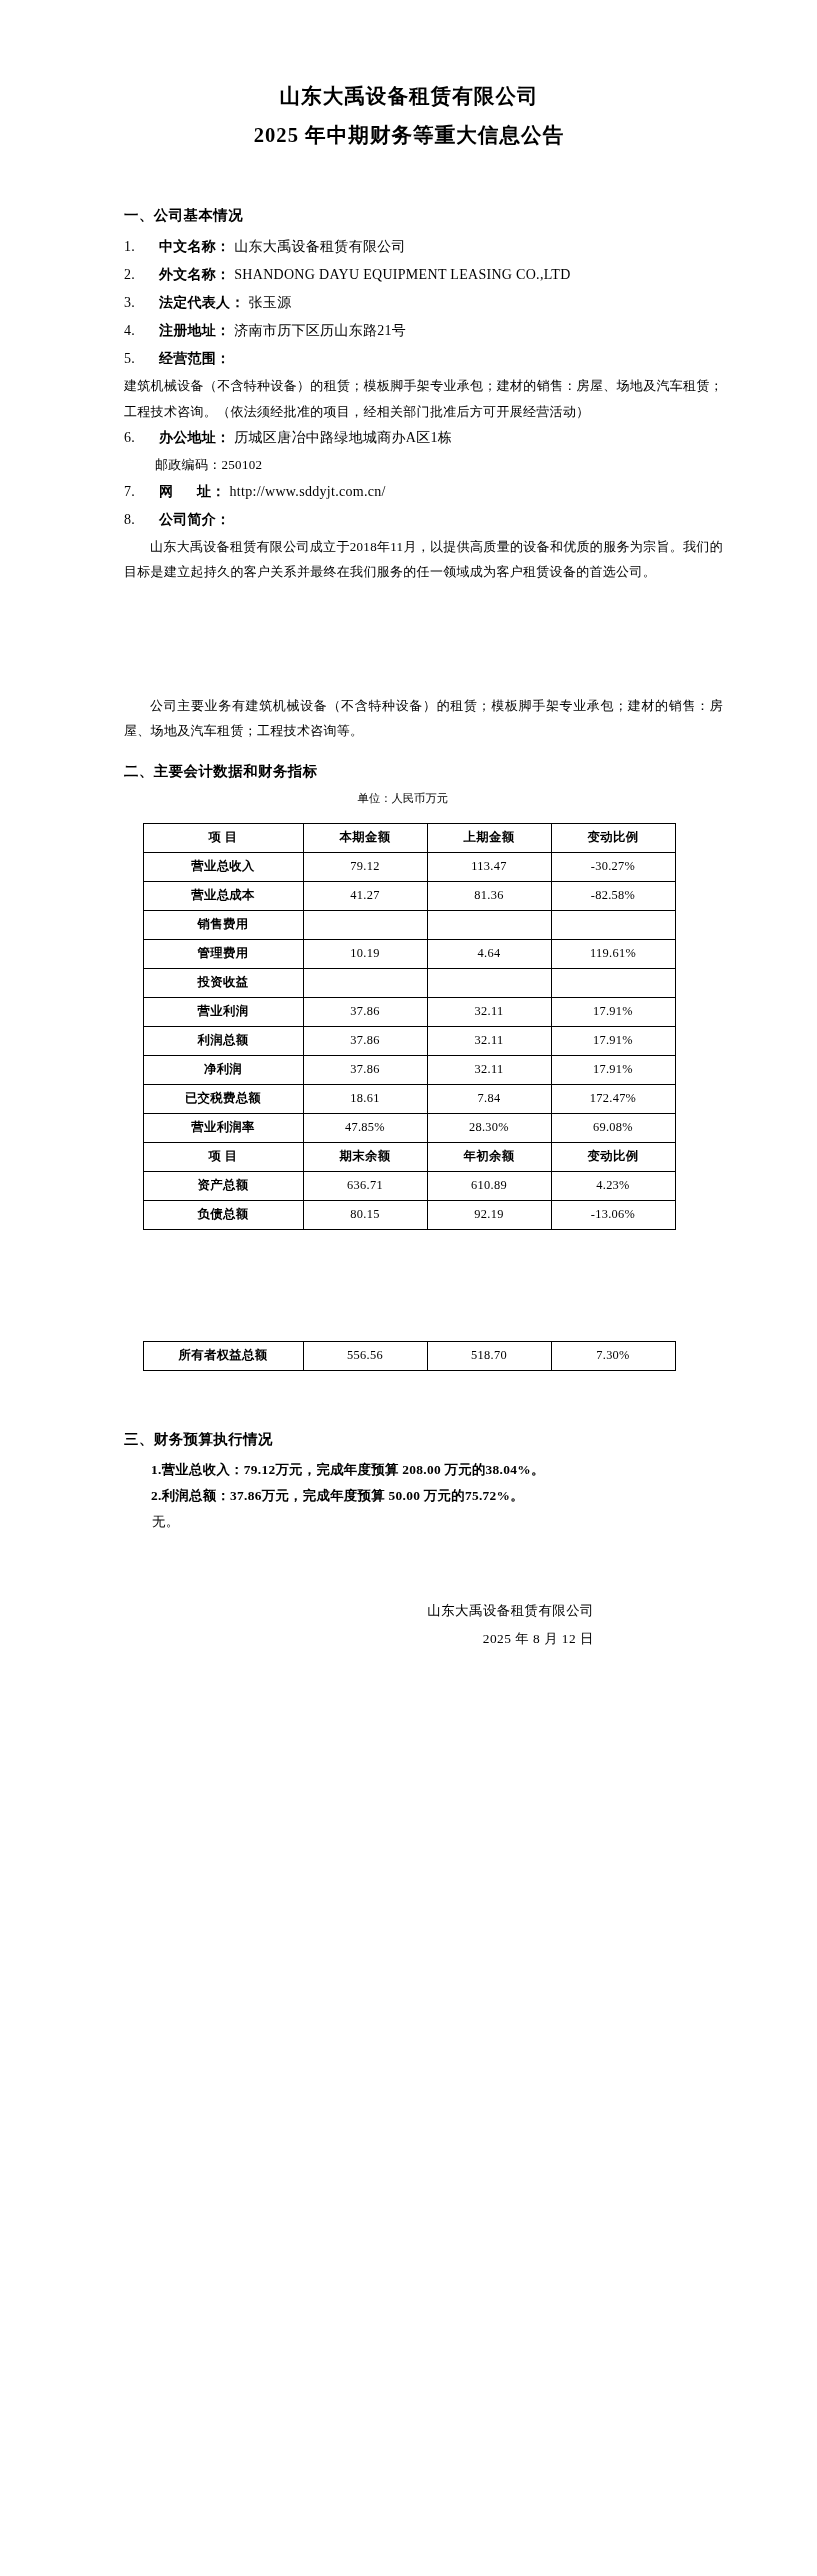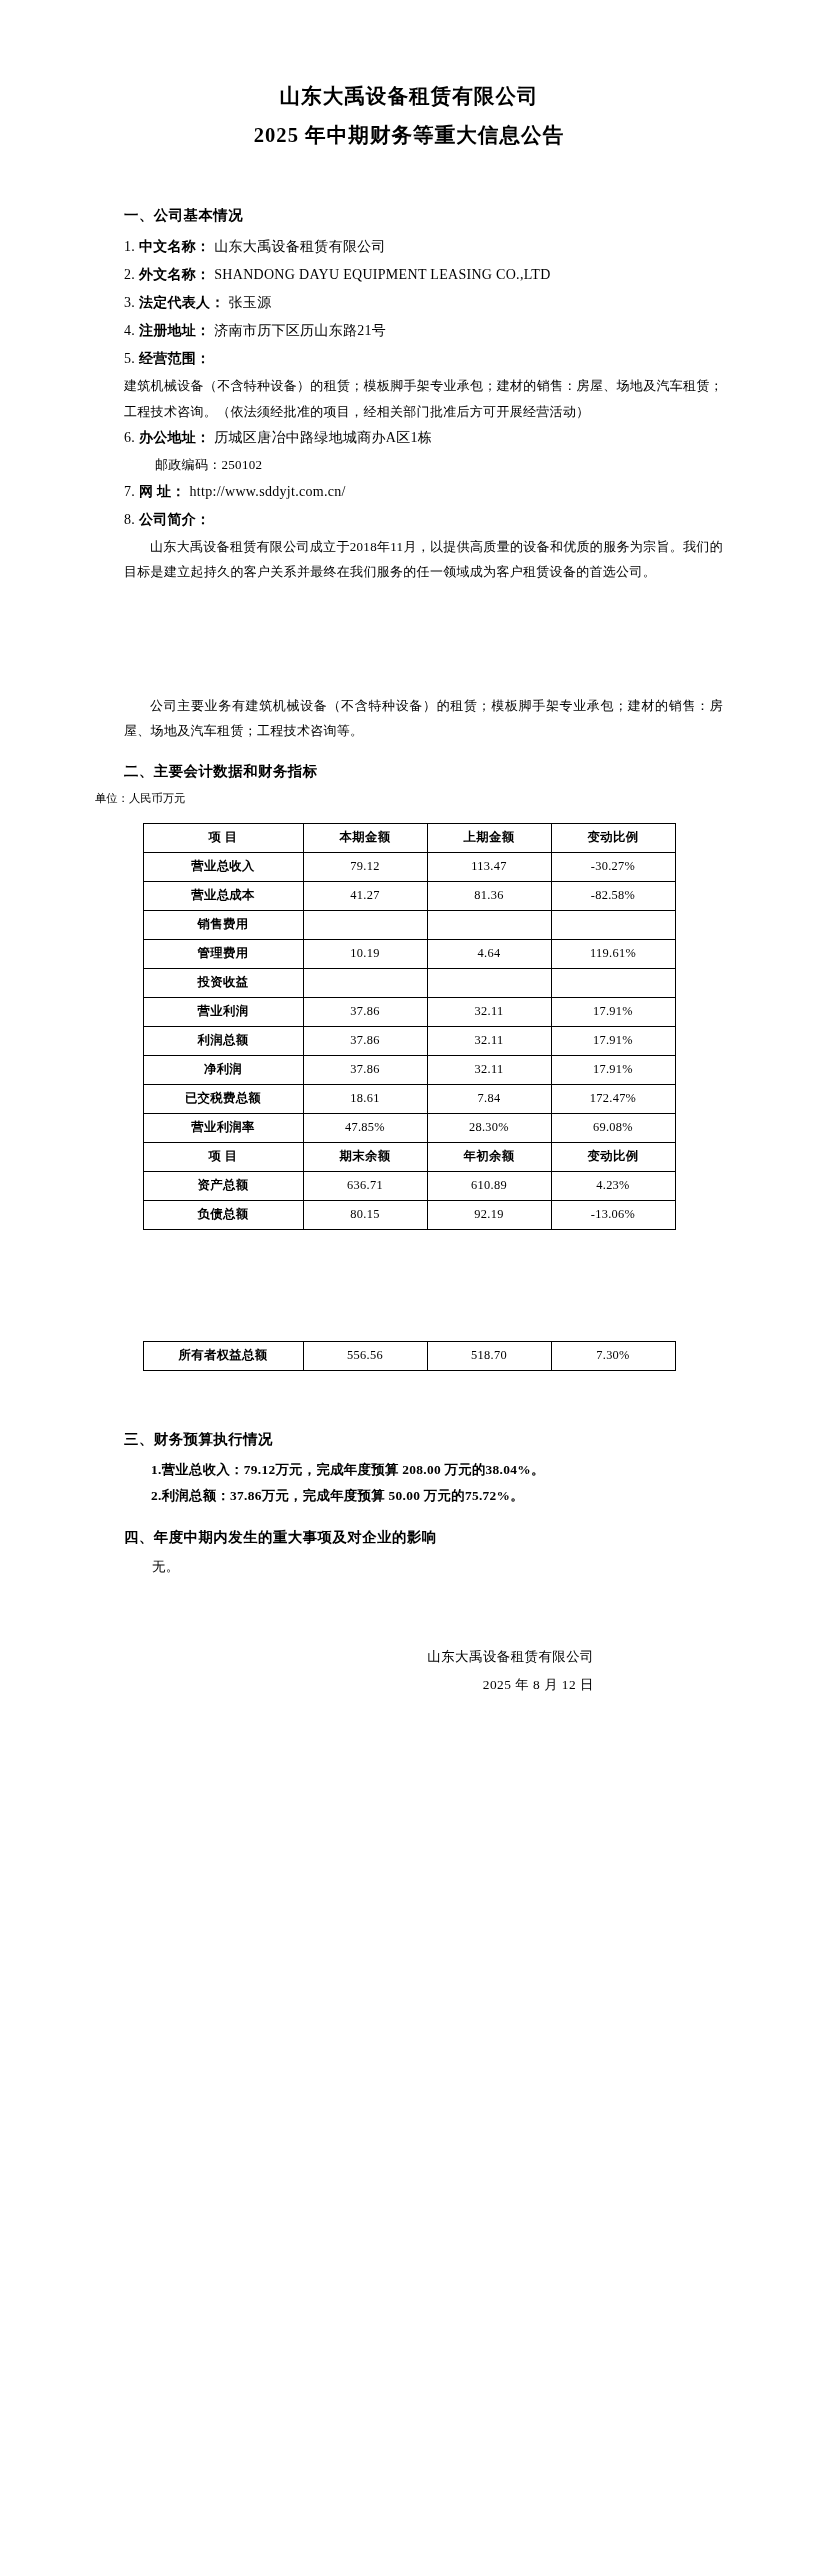--- a/index.html
+++ b/index.html
@@ -39,20 +39,21 @@
     letter-spacing: 0.5px;
   }
   .item {
     font-size: 14px;
     line-height: 2.0;
     margin-left: 29px;
     letter-spacing: 0.3px;
   }
   .item .label {
     font-weight: bold;
+    margin-left: 20px;
   }
   .indent-para {
     font-size: 13px;
     line-height: 1.95;
     margin-left: 29px;
     text-align: justify;
     letter-spacing: 0.3px;
   }
   .indent-para.first {
     text-indent: 26px;
@@ -62,21 +63,21 @@
     line-height: 2.0;
     margin-left: 60px;
     letter-spacing: 0.3px;
   }
   .gap-med { height: 24px; }
   .gap-large { height: 77px; }
   .gap-xl { height: 108px; }
 
   .unit-line {
     font-size: 11.3px;
-    text-align: left;
+    text-align: center;
     margin: 5.2px 12.4px 3.1px 0;
   }
   table.fin {
     border-collapse: collapse;
     width: 531px;
     margin: 17px auto;
     table-layout: fixed;
   }
   table.fin td {
     border: 0.8px solid #000;
@@ -307,21 +308,20 @@
       </tr>
     </tbody>
   </table>
 
   <div class="gap-med"></div>
 
   <div class="section-heading">三、财务预算执行情况</div>
   <div class="para indent">1.营业总收入：79.12万元，完成年度预算 208.00 万元的38.04%。</div>
   <div class="para indent">2.利润总额：37.86万元，完成年度预算 50.00 万元的75.72%。</div>
 
-  <div class="section-heading">四、年度中期内发生的重大事项及对企业的影响</div>
   <div class="para" style="margin-left:57px;">无。</div>
 
   <div class="sign-block">
     <div>山东大禹设备租赁有限公司</div>
     <div>2025 年 8 月 12 日</div>
   </div>
 
 </div>
 
 

